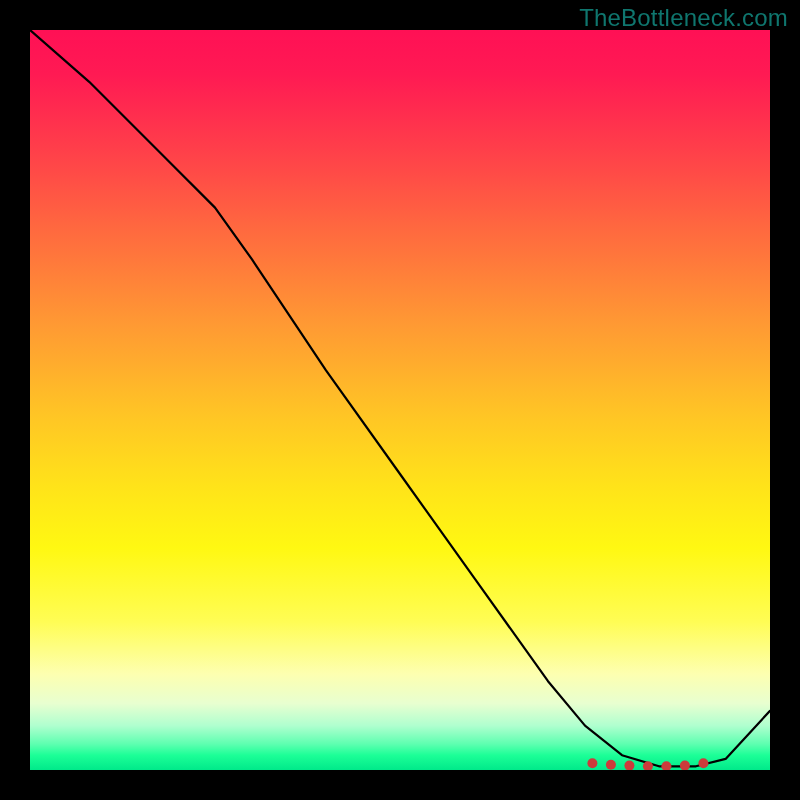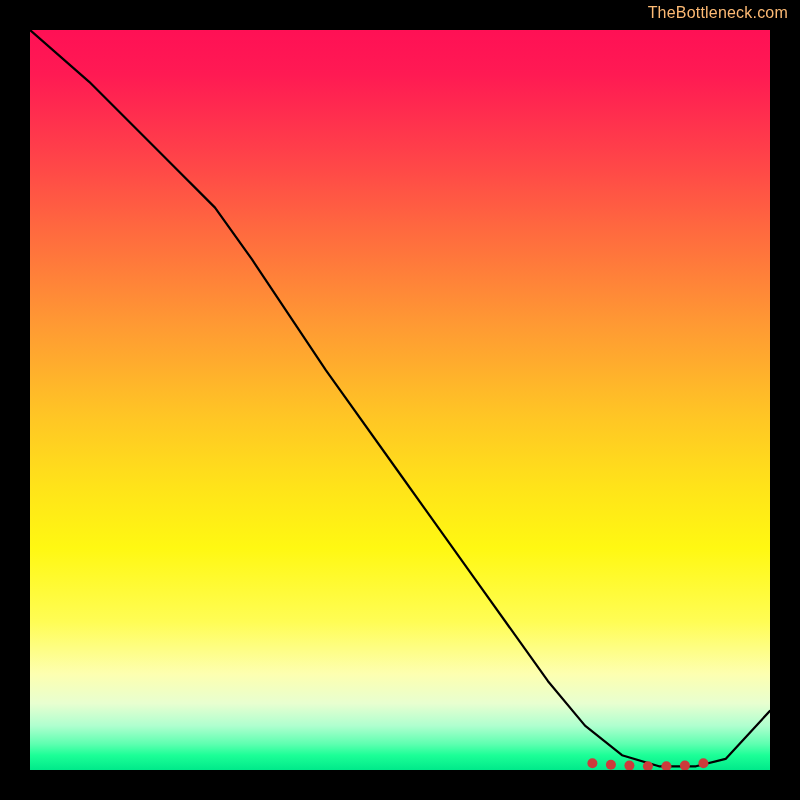--- a/index.html
+++ b/index.html
@@ -14,22 +14,22 @@
   .frame {
     position: relative;
     width: 800px;
     height: 800px;
     background: #000;
   }
   .watermark {
     position: absolute;
     top: 4px;
     right: 12px;
-    color: #fdba74;
-    font-size: 16px;
+    color: #0f766e;
+    font-size: 24px;
     font-weight: 500;
     letter-spacing: 0.2px;
     z-index: 10;
     user-select: none;
   }
   .plot {
     position: absolute;
     left: 30px;
     top: 30px;
     width: 740px;

